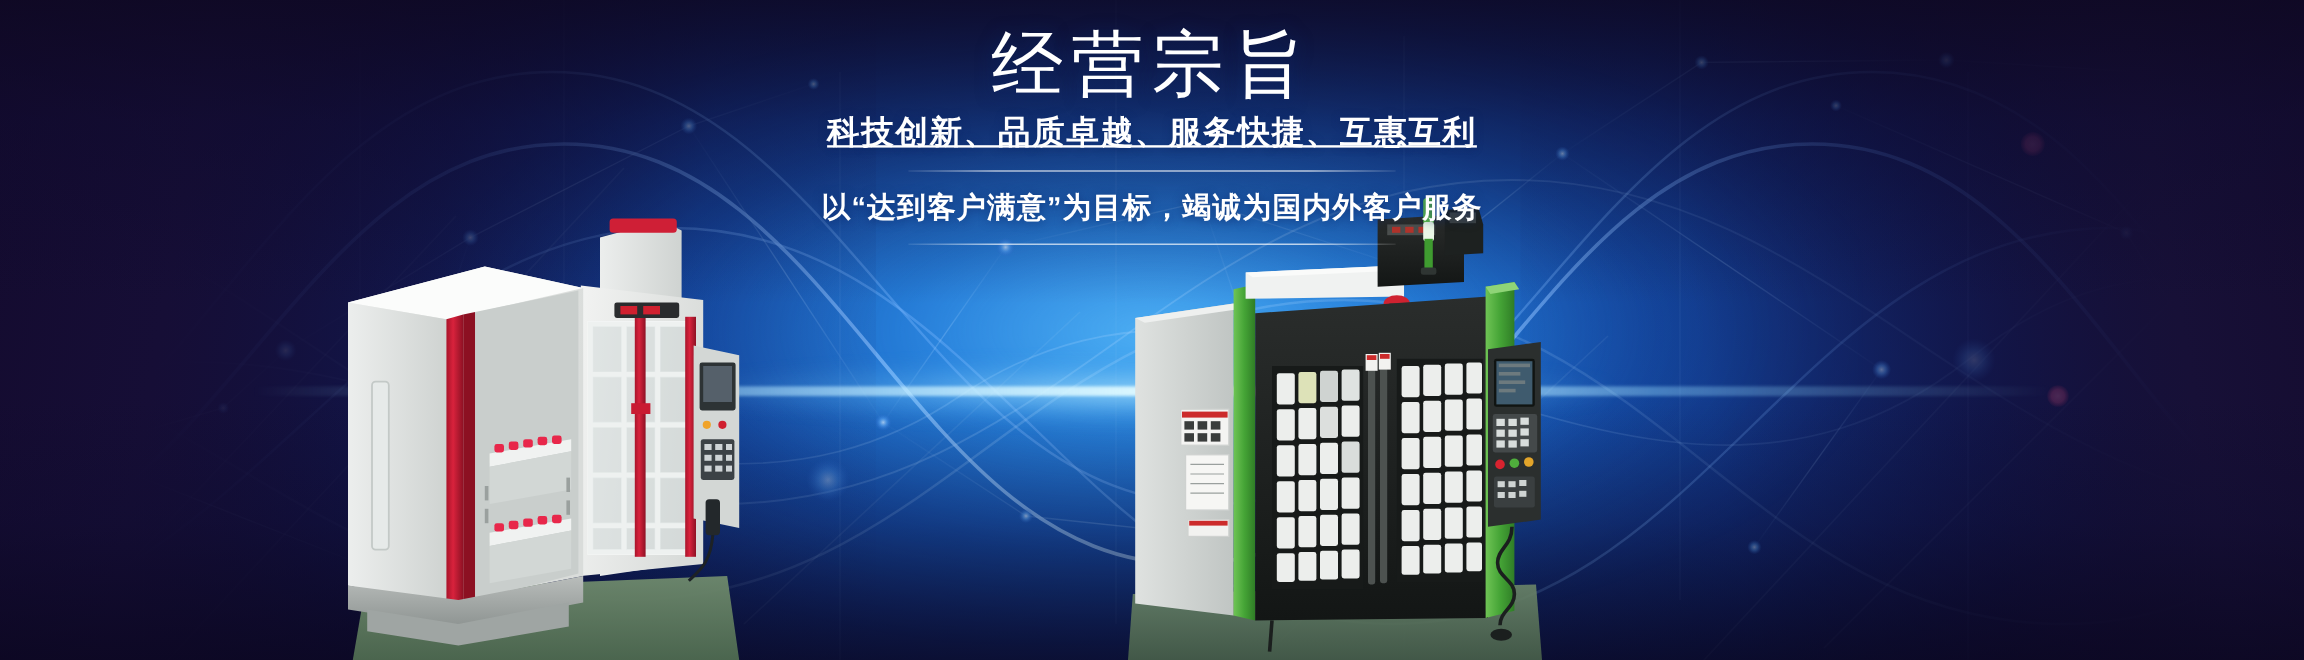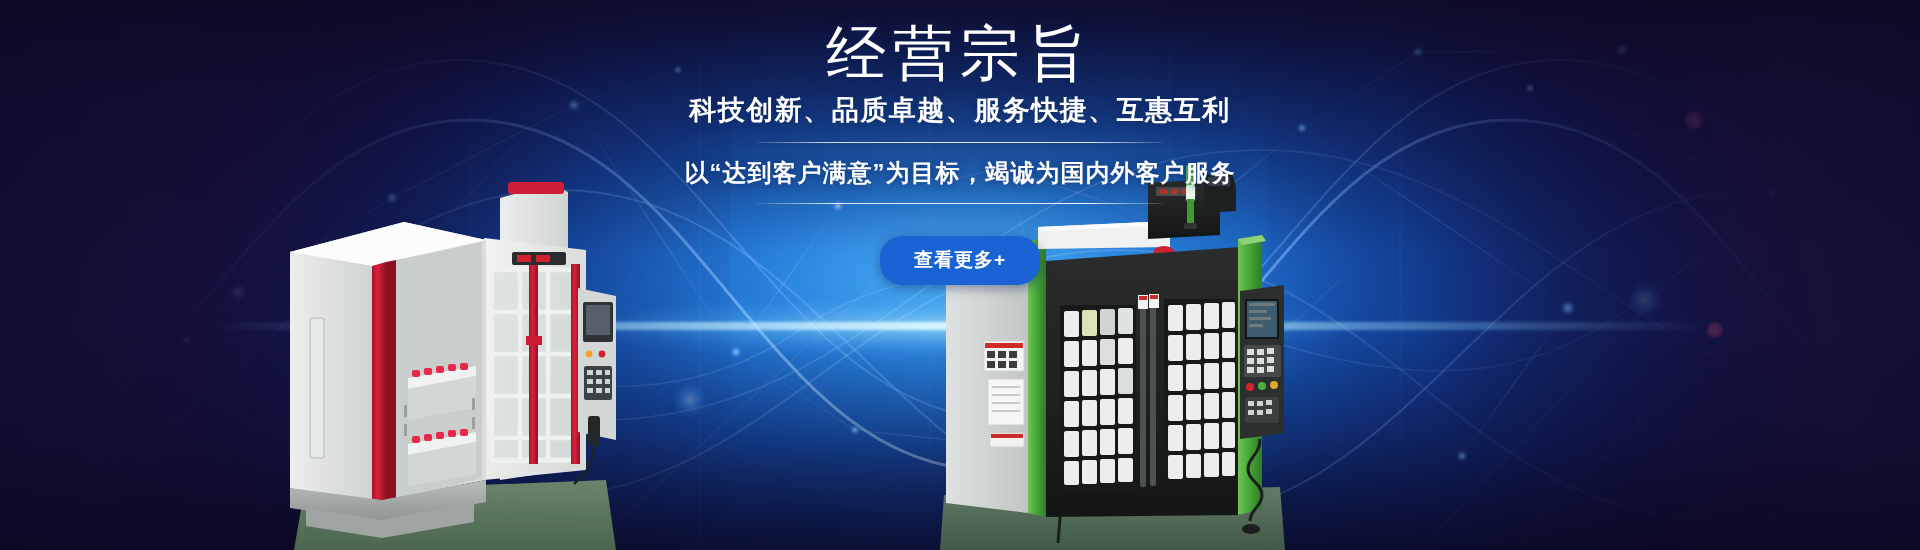--- a/index.html
+++ b/index.html
@@ -75,20 +75,21 @@
   .title{
     font-size:60px;line-height:1.06;color:#ffffff;letter-spacing:7px;
     font-weight:400;
     text-shadow:0 2px 14px rgba(10,40,110,0.55);
     margin:0 0 6px 0;
   }
   .subtitle{
     font-size:27px;color:#ffffff;letter-spacing:1.5px;font-weight:700;
     text-shadow:0 1px 7px rgba(8,35,100,0.6);
     margin:6px 0 0 0;
+    text-decoration:underline;
   }
   .rule{
     width:406px;height:1px;margin:14px auto;
     background:linear-gradient(90deg,rgba(255,255,255,0.10) 0%,rgba(255,255,255,0.82) 18%,rgba(255,255,255,0.88) 82%,rgba(255,255,255,0.10) 100%);
   }
   .tagline{
     font-size:24px;color:#ffffff;letter-spacing:1px;font-weight:700;
     text-shadow:0 1px 8px rgba(8,35,100,0.6);
     margin:0;white-space:nowrap;
   }
@@ -556,17 +557,16 @@
     <path d="M120,352 L118,378" stroke="#1b1f1e" stroke-width="3" fill="none"></path>
   </svg>
 
   <div class="content">
     <div class="text-wrap">
       <h1 class="title">经营宗旨</h1>
       <p class="subtitle">科技创新、品质卓越、服务快捷、互惠互利</p>
       <div class="rule"></div>
       <p class="tagline">以“达到客户满意”为目标，竭诚为国内外客户服务</p>
       <div class="rule"></div>
-      <button class="cta">查看更多+</button>
     </div>
   </div>
 
 </div>
 
 </body></html>

